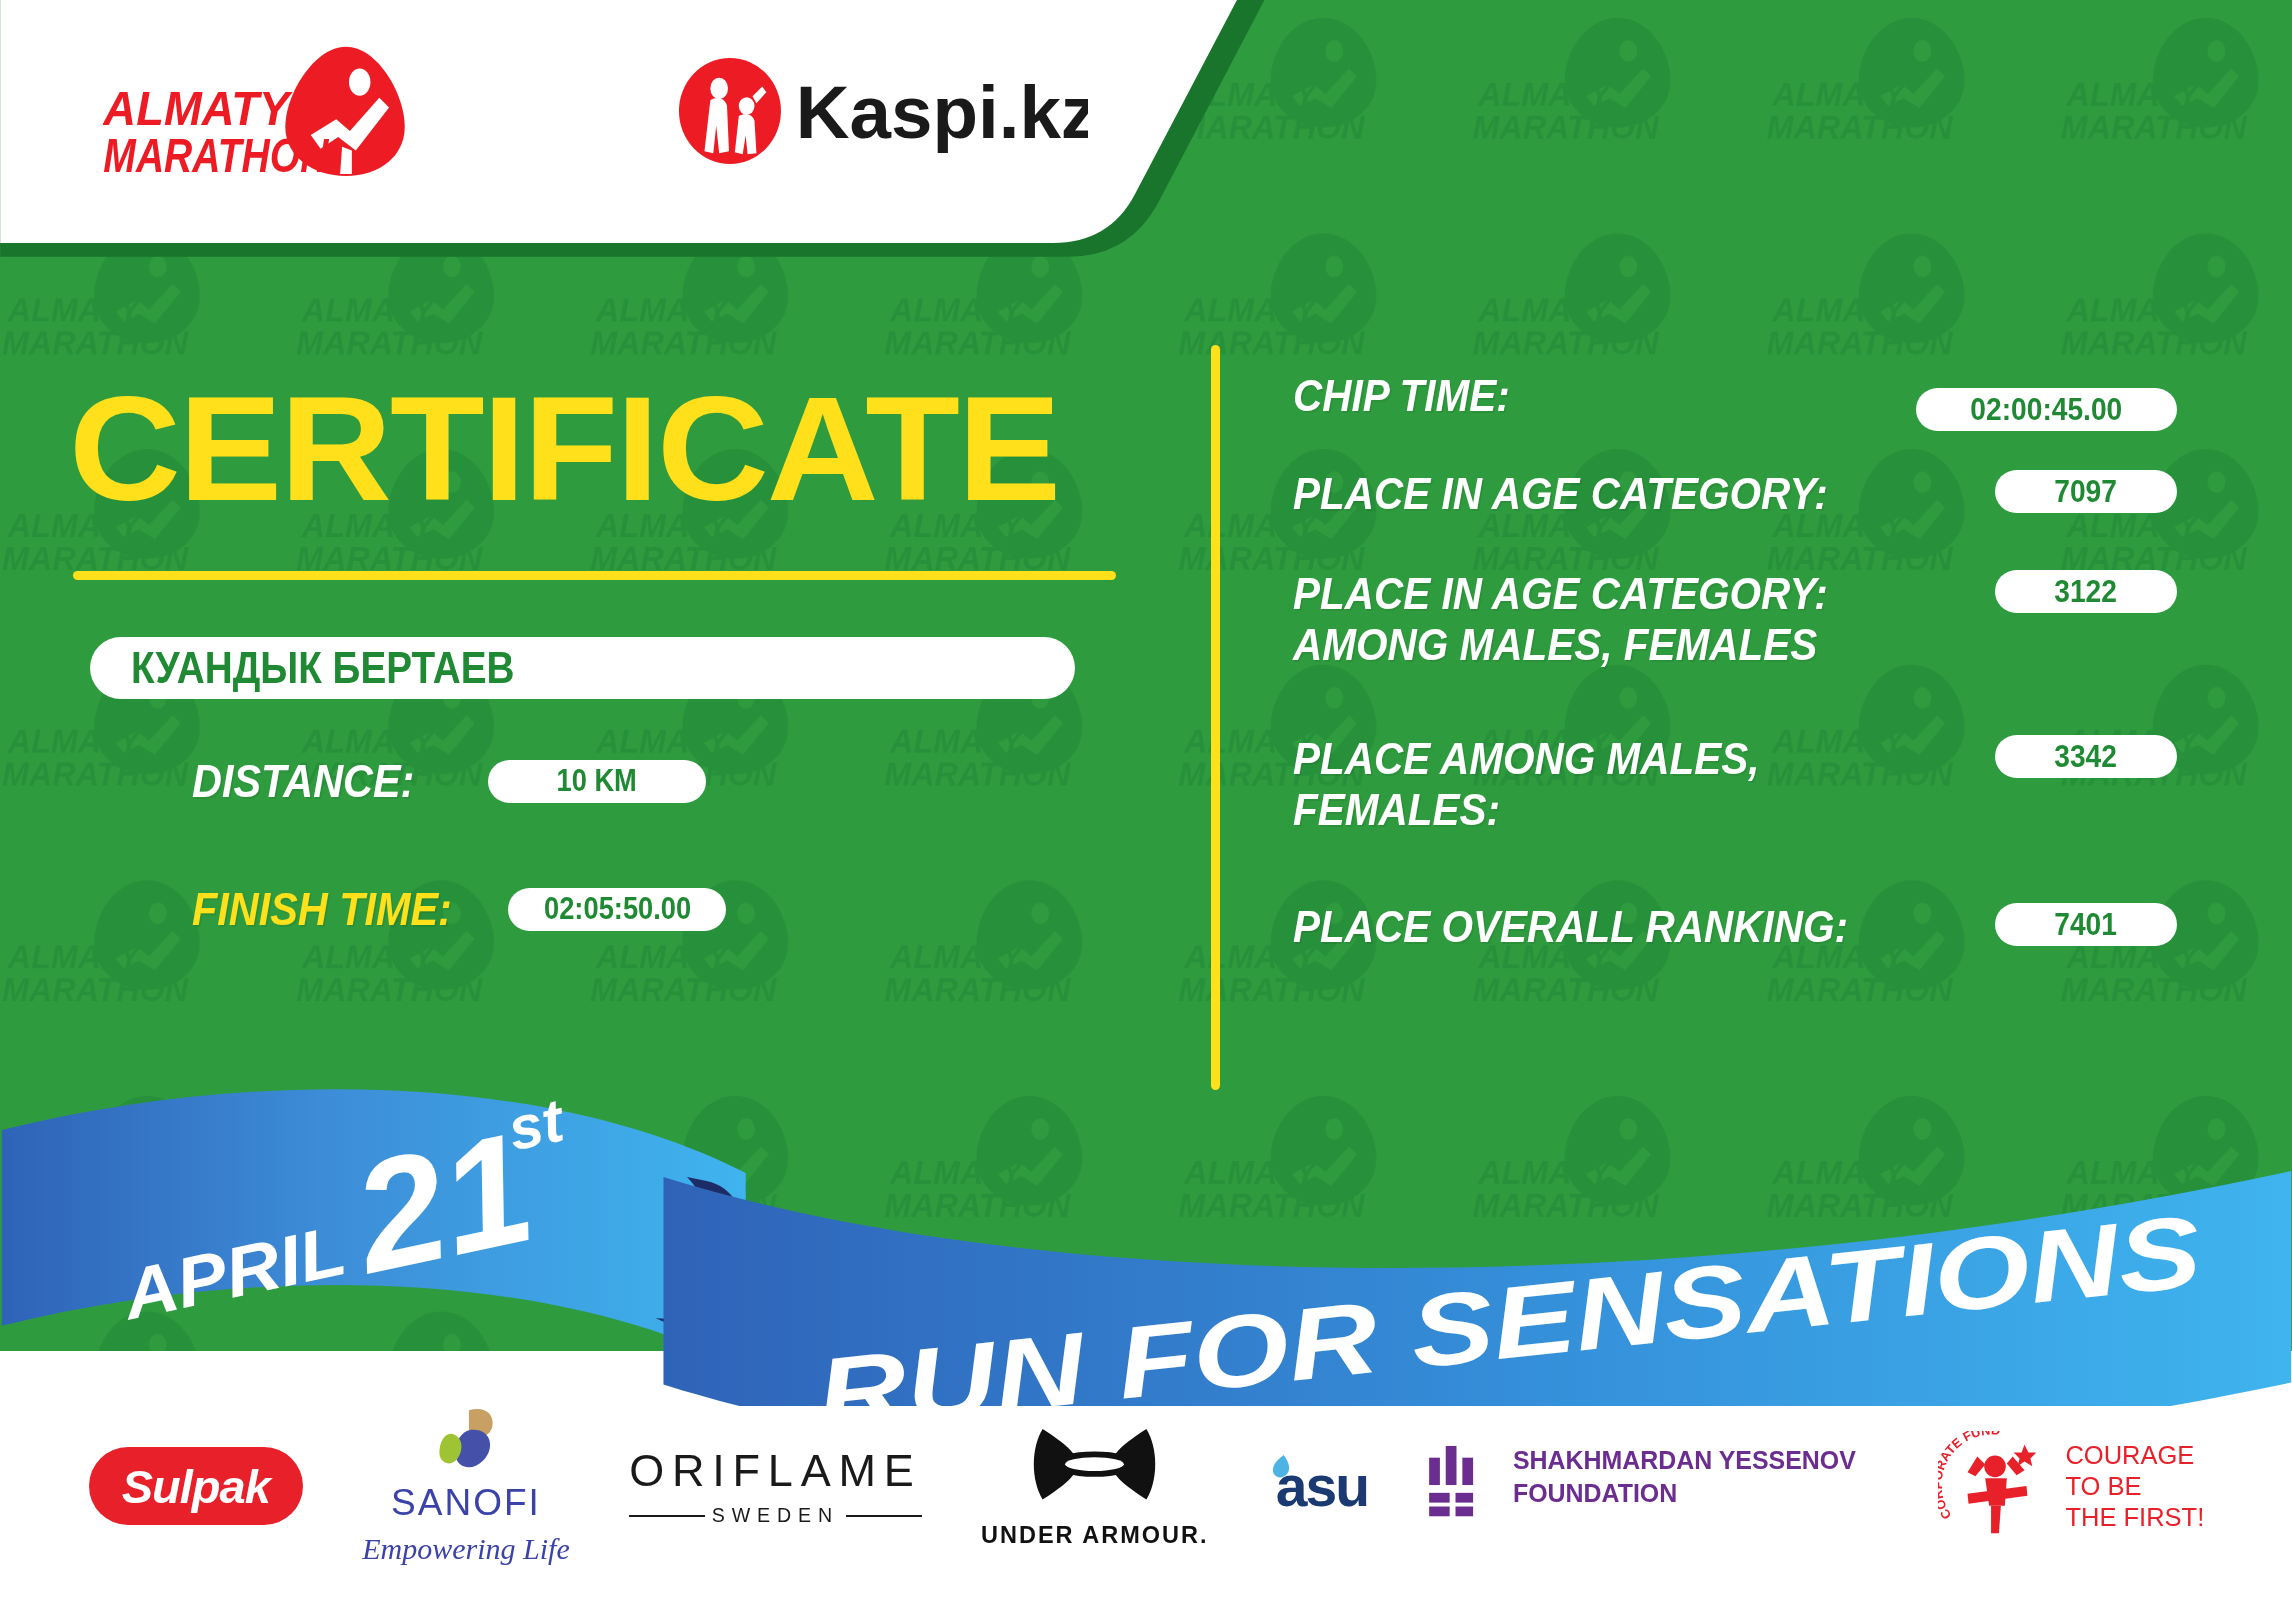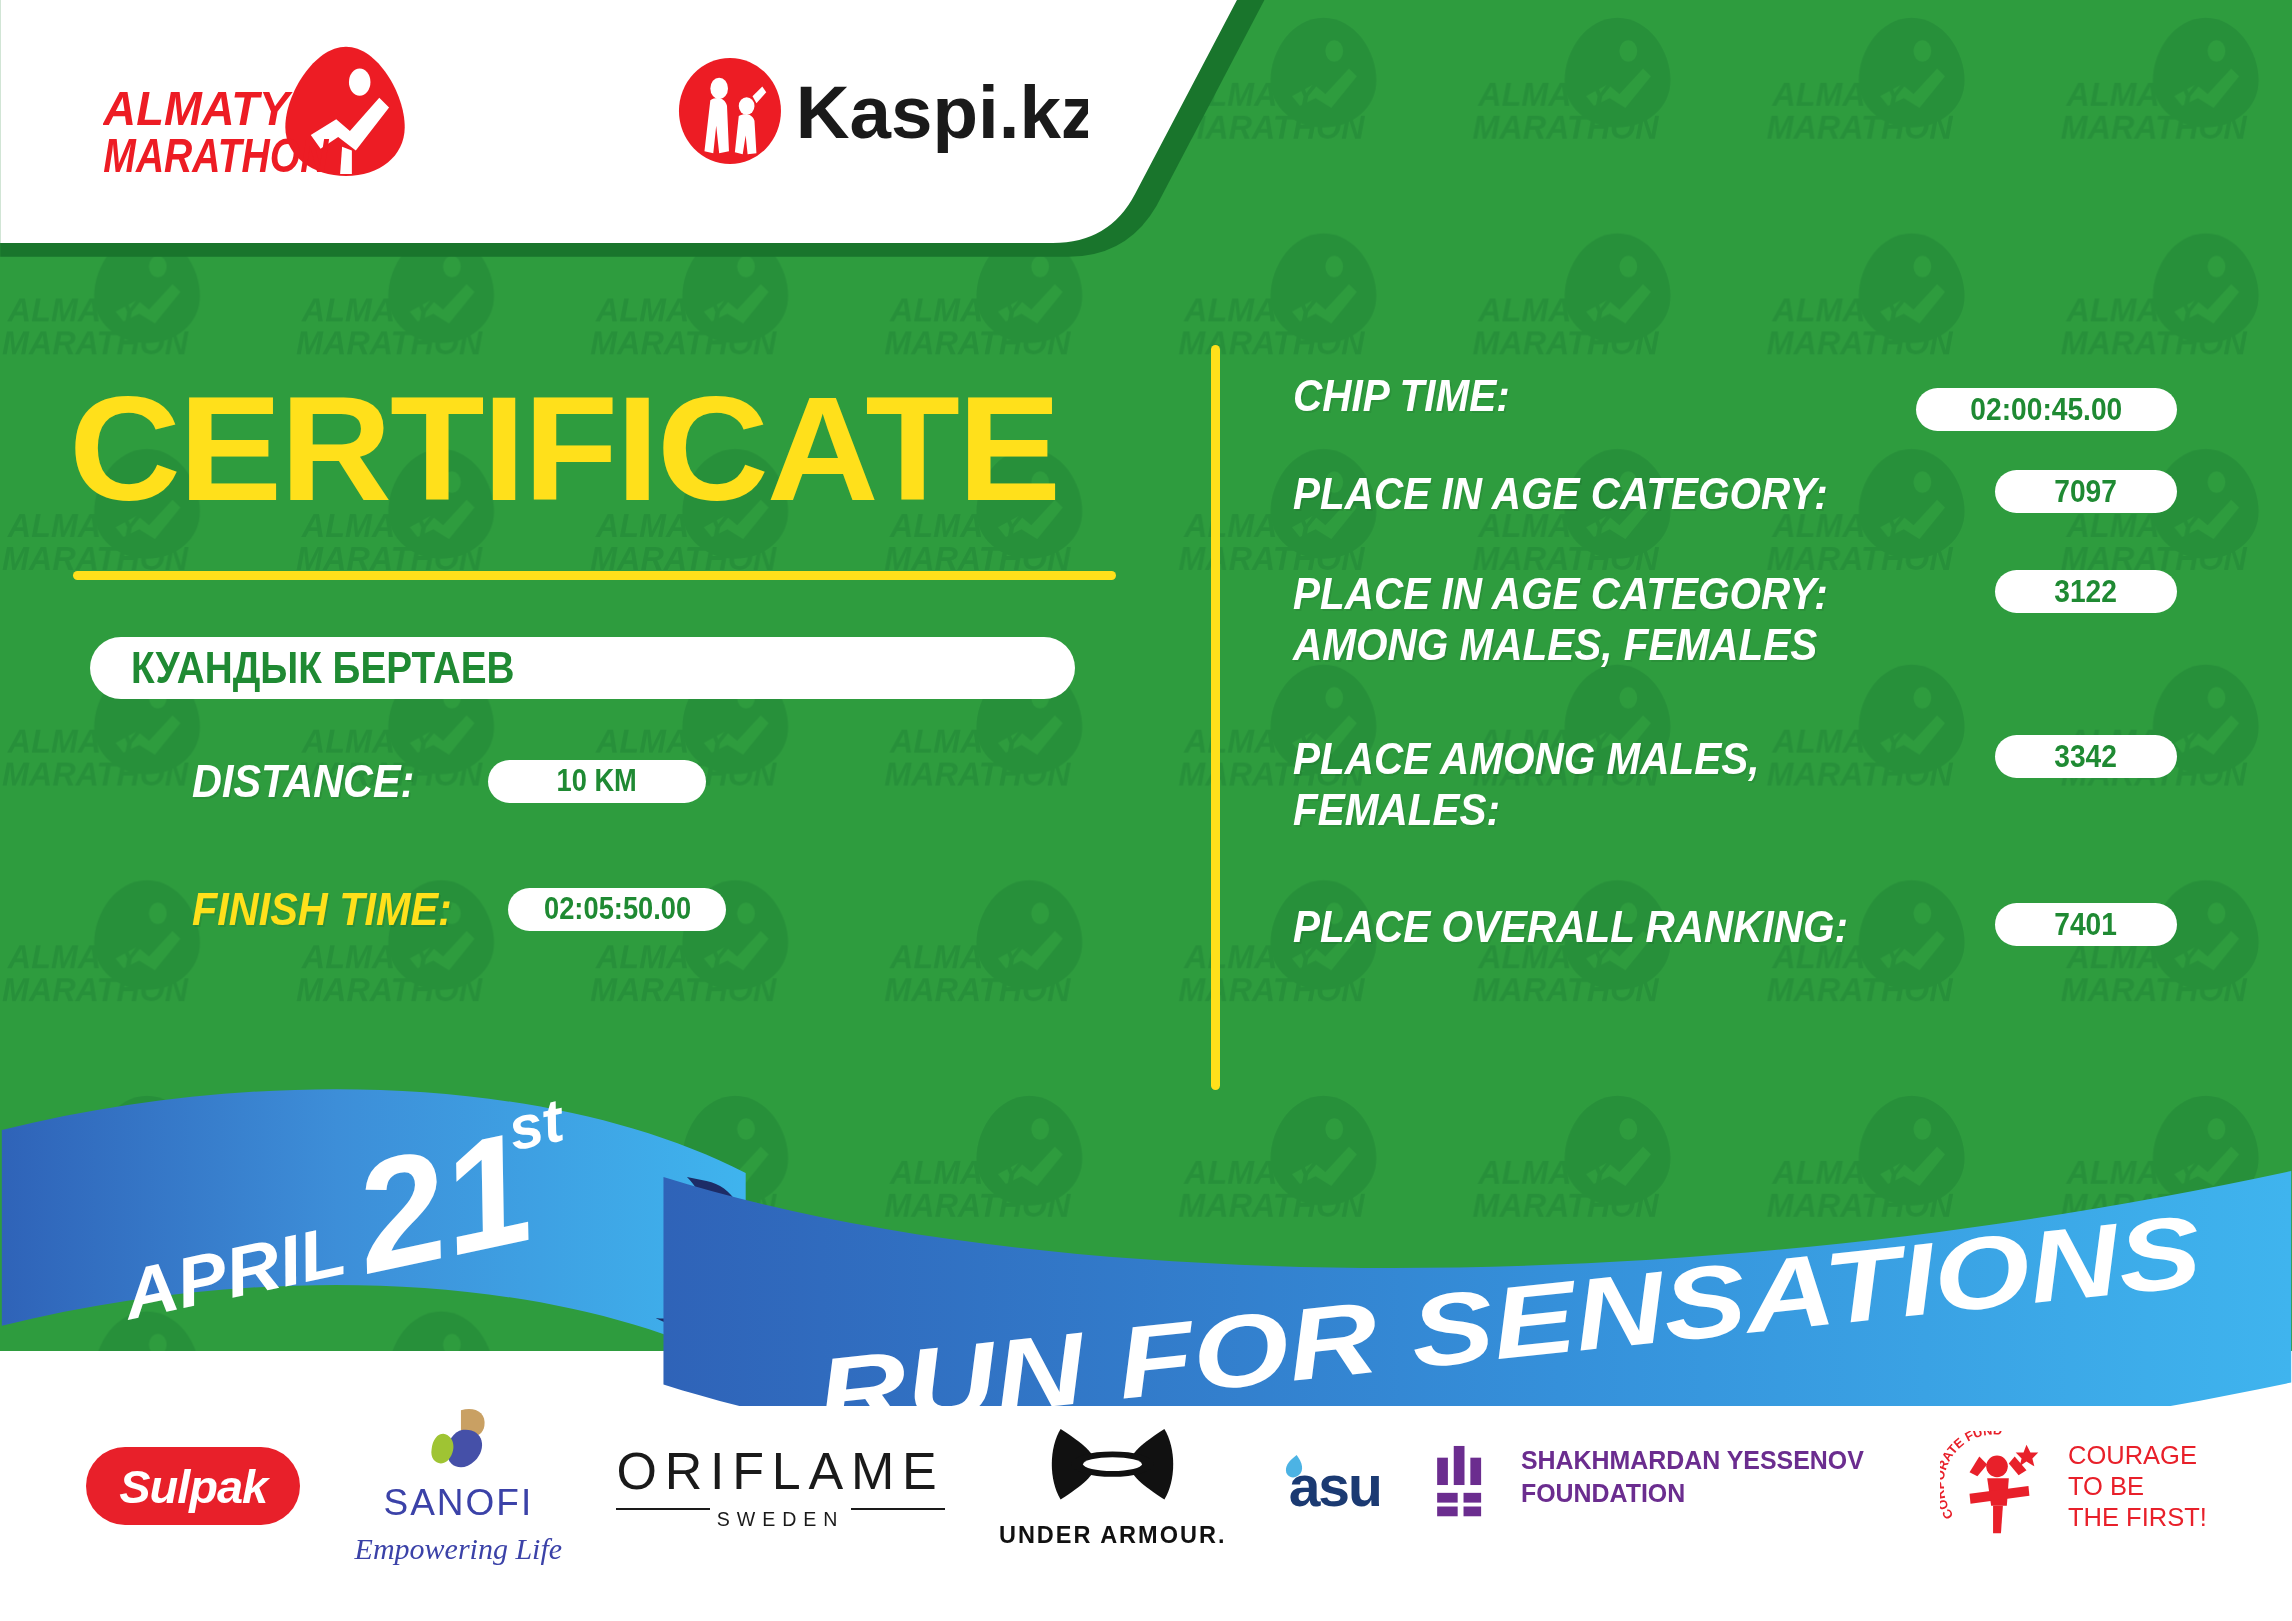--- a/index.html
+++ b/index.html
@@ -144,25 +144,25 @@
     color:#3b42a8;font-size:37px;font-weight:normal;letter-spacing:2px;
     font-family:"Liberation Sans",sans-serif;margin-top:3.9px;
   }
   .sanofi-tag{
     color:#3b42a8;font-size:30px;font-style:italic;
     font-family:"Liberation Serif",serif;margin-top:8px;
   }
 
   .oriflame{display:flex;flex-direction:column;align-items:center;}
   .oriflame-name{
-    color:#1a1a1a;font-size:52px;letter-spacing:7.8px;
+    color:#1a1a1a;font-size:45px;letter-spacing:7.8px;
     font-family:"Liberation Sans",sans-serif;font-weight:400;
   }
   .oriflame-sub{
-    display:flex;gap:7px;margin-top:7.8px;width:100%;
+    display:flex;align-items:center;gap:7px;margin-top:7.8px;width:100%;
   }
   .oriflame-sub .ln{flex:1;height:2px;background:#1a1a1a;}
   .oriflame-sub span{
     color:#1a1a1a;font-size:19.6px;letter-spacing:6.9px;
     font-family:"Liberation Sans",sans-serif;
   }
 
   .ua{display:flex;flex-direction:column;align-items:center;}
   .ua-name{
     color:#111;font-size:23.5px;font-weight:bold;letter-spacing:2px;

